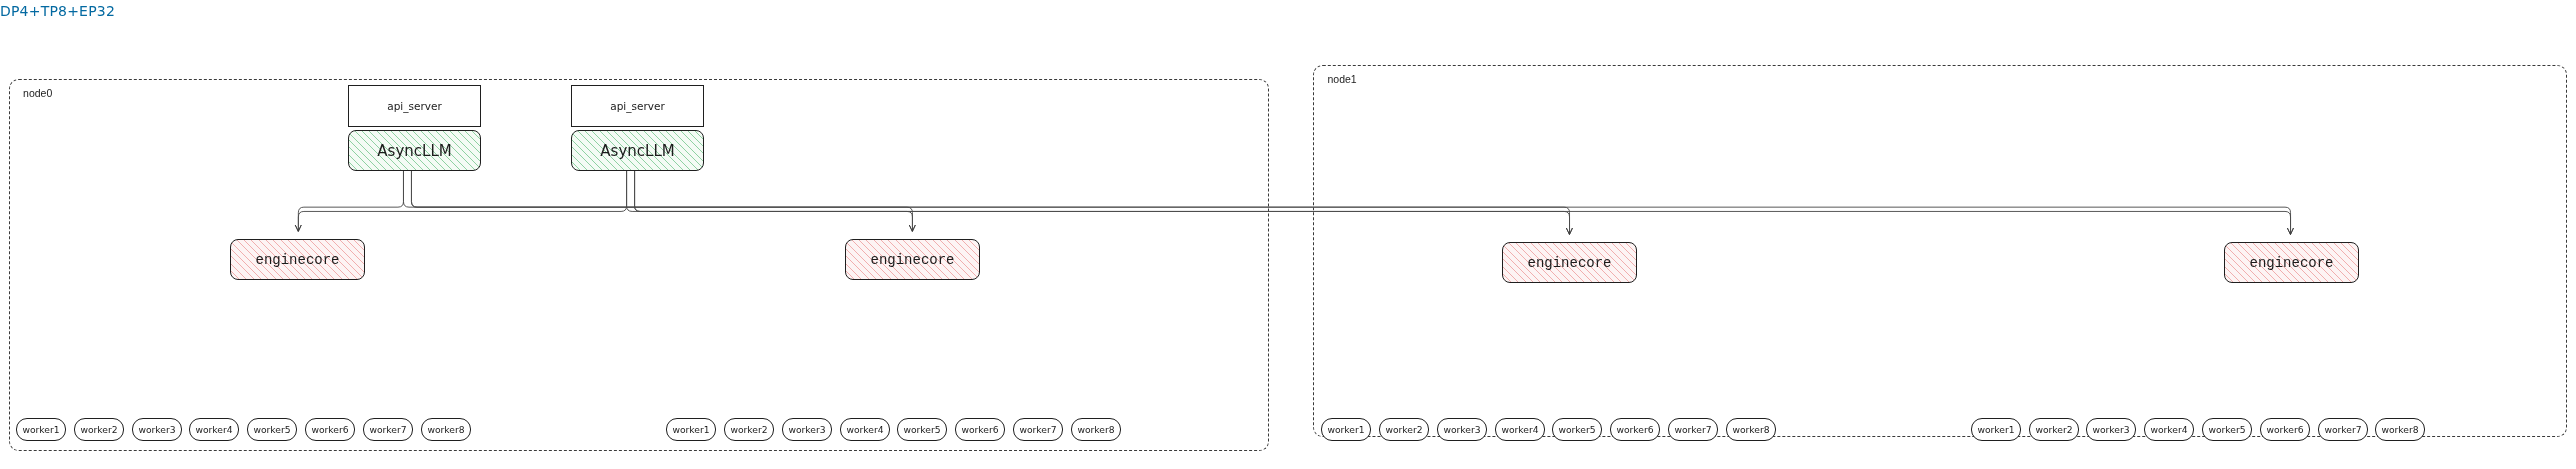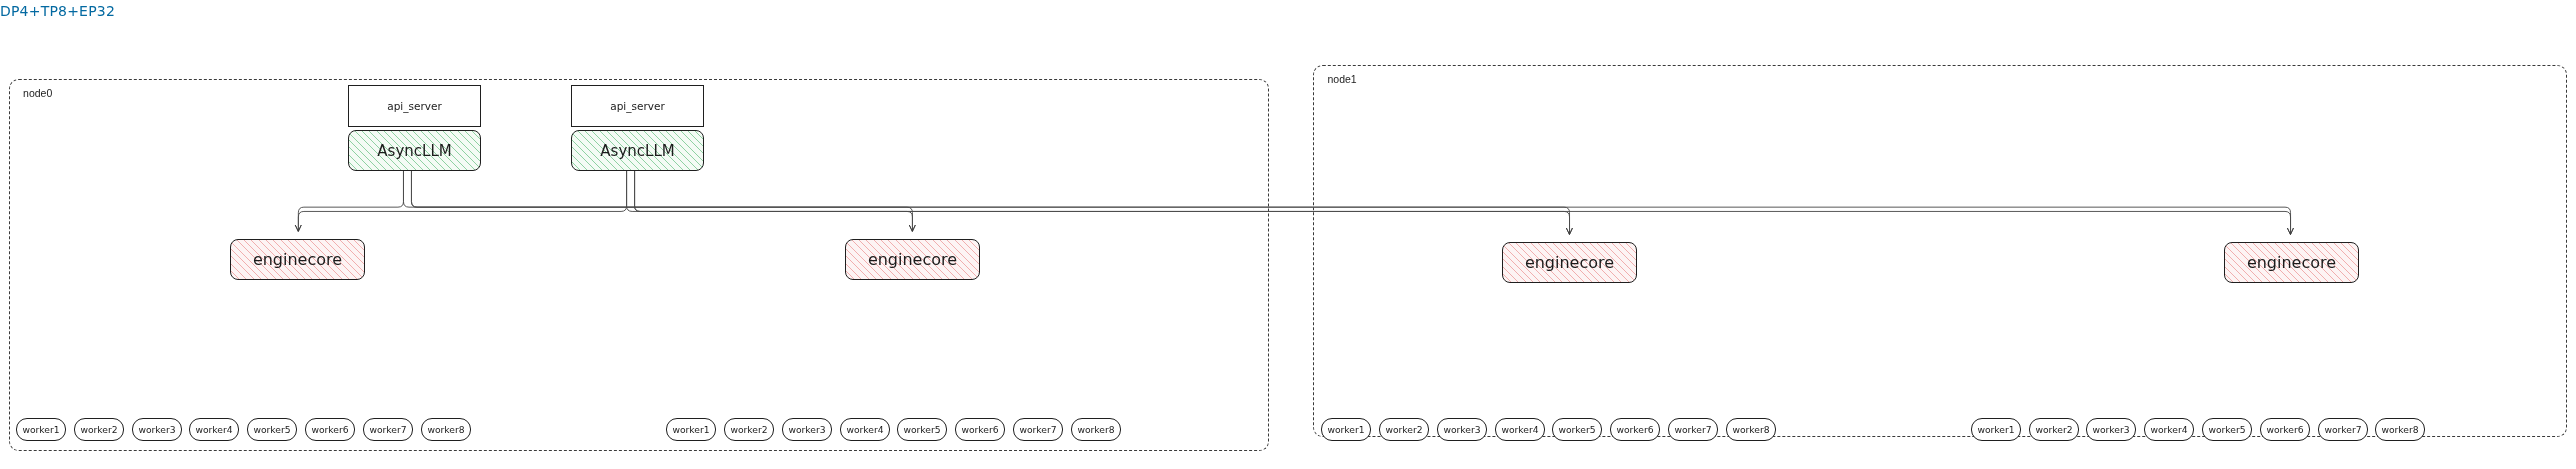--- a/index.html
+++ b/index.html
@@ -83,30 +83,31 @@
       45deg,
       rgba(60, 175, 95, 0.55) 0px,
       rgba(60, 175, 95, 0.55) 0.7px,
       rgba(0, 0, 0, 0) 0.7px,
       rgba(0, 0, 0, 0) 5.2px
     );
   }
 
   
   .box.enginecore {
-    font-size: 16px;
+    font-size: 14px;
     border-radius: 8px;
     background-color: #fdf4f4;
     background-image: repeating-linear-gradient(
       45deg,
       rgba(226, 90, 90, 0.45) 0px,
       rgba(226, 90, 90, 0.45) 0.7px,
       rgba(0, 0, 0, 0) 0.7px,
       rgba(0, 0, 0, 0) 5.2px
     );
+    font-family: Liberation Mono, monospace;
   }
 
   
   .box.worker {
     font-size: 9.2px;
     border-radius: 11px;
     border-width: 1.2px;
   }
 
   

